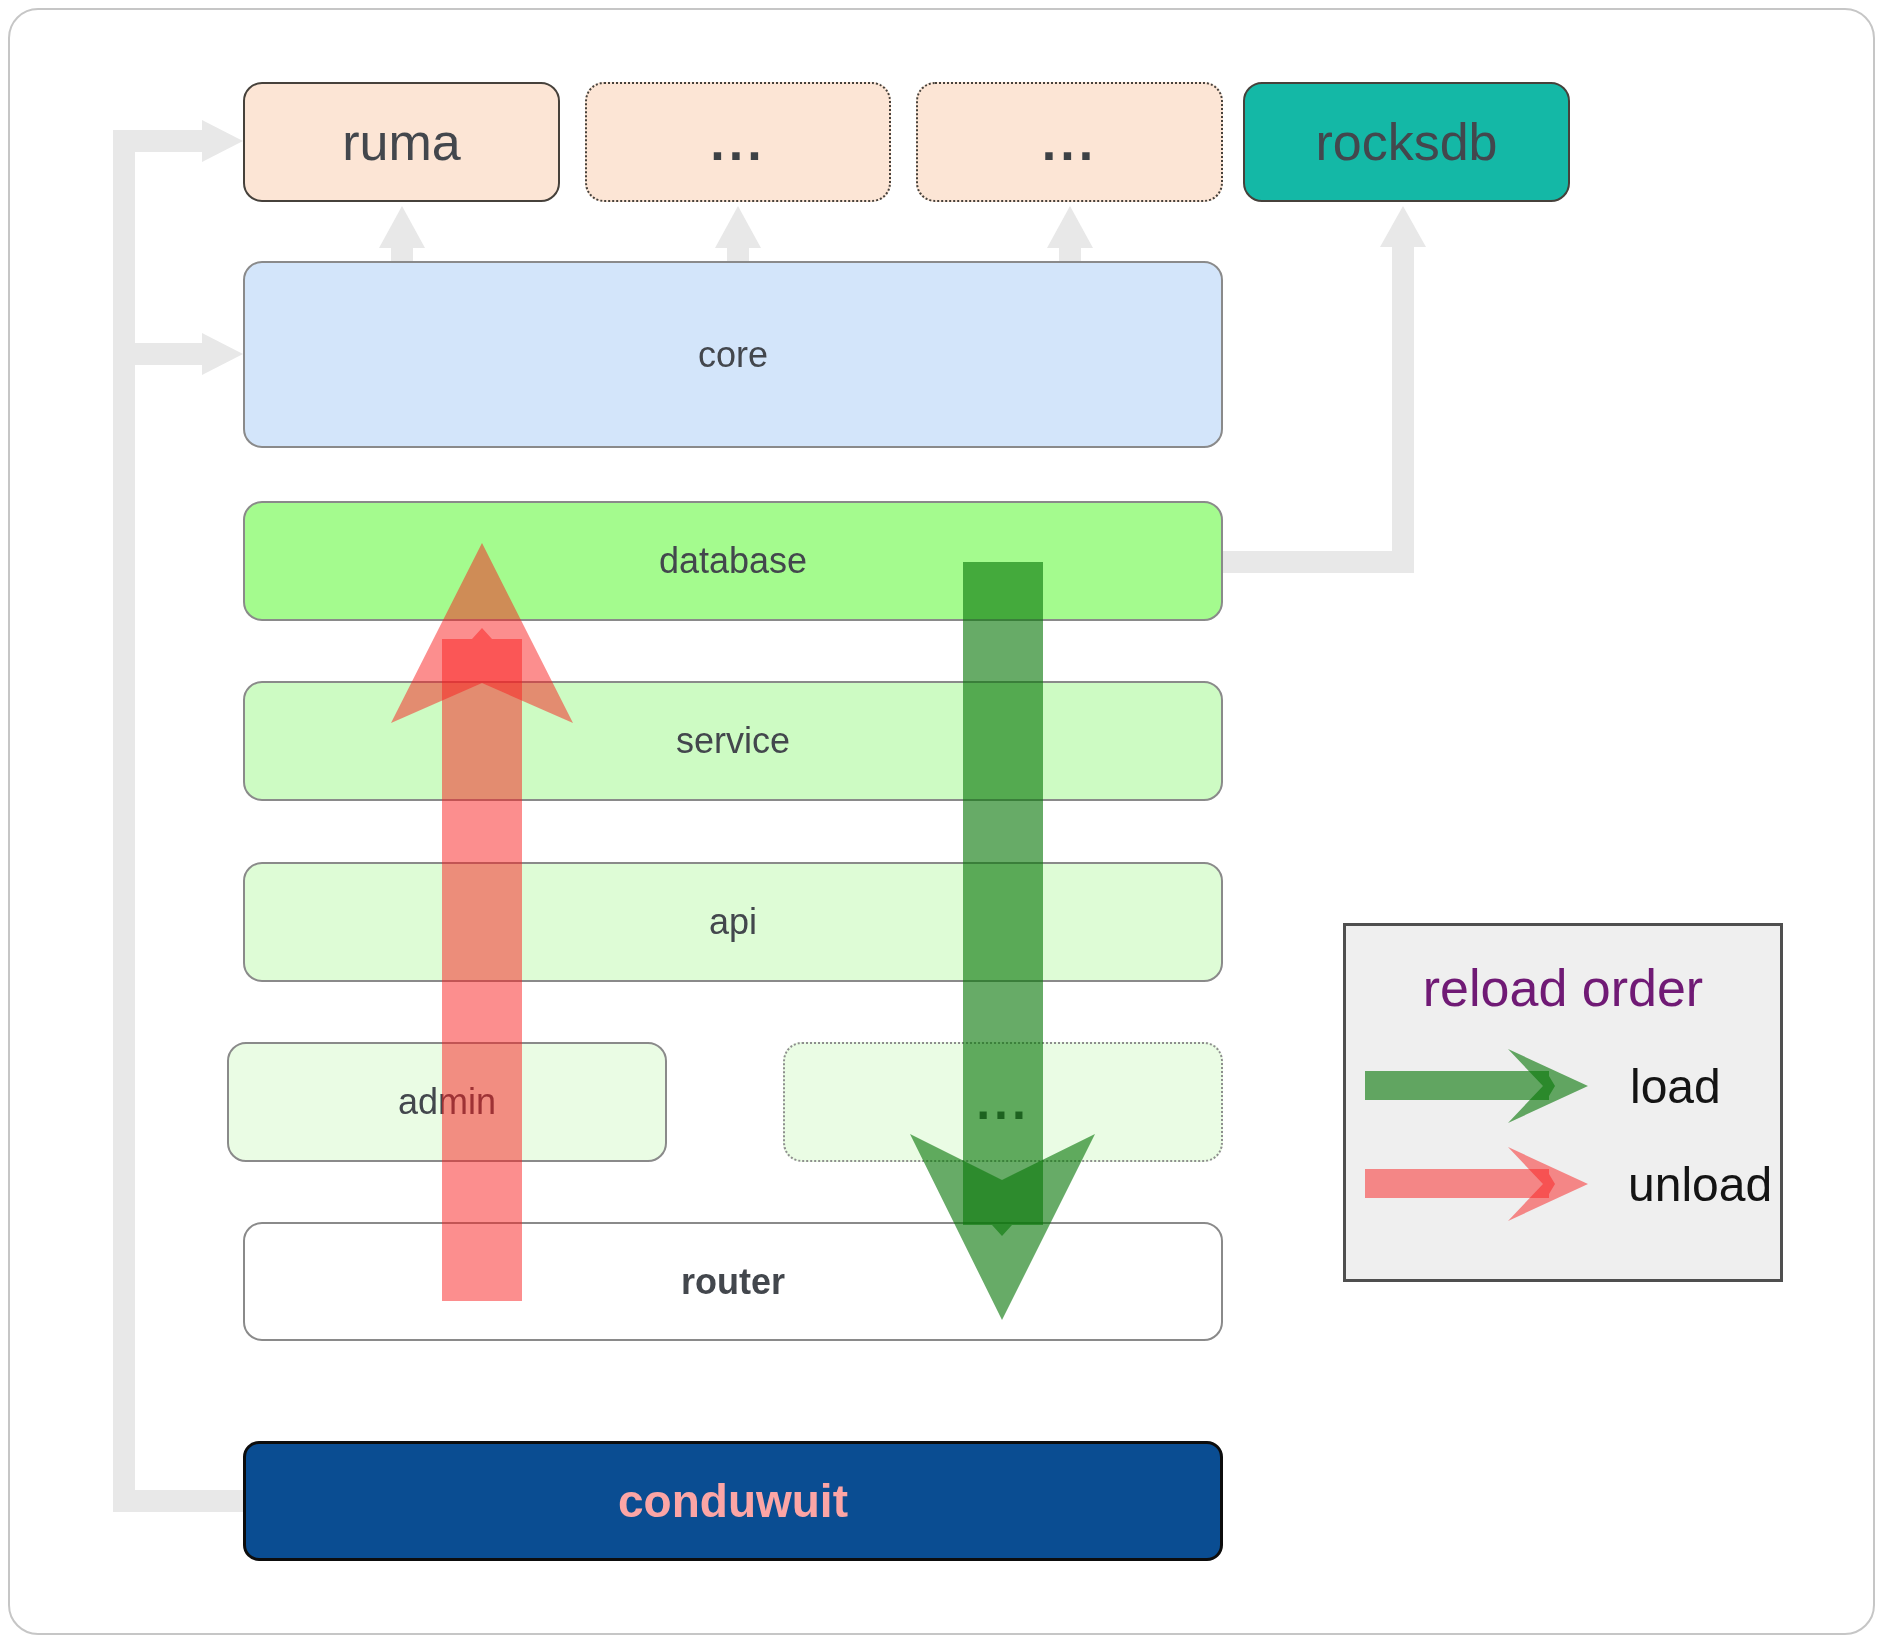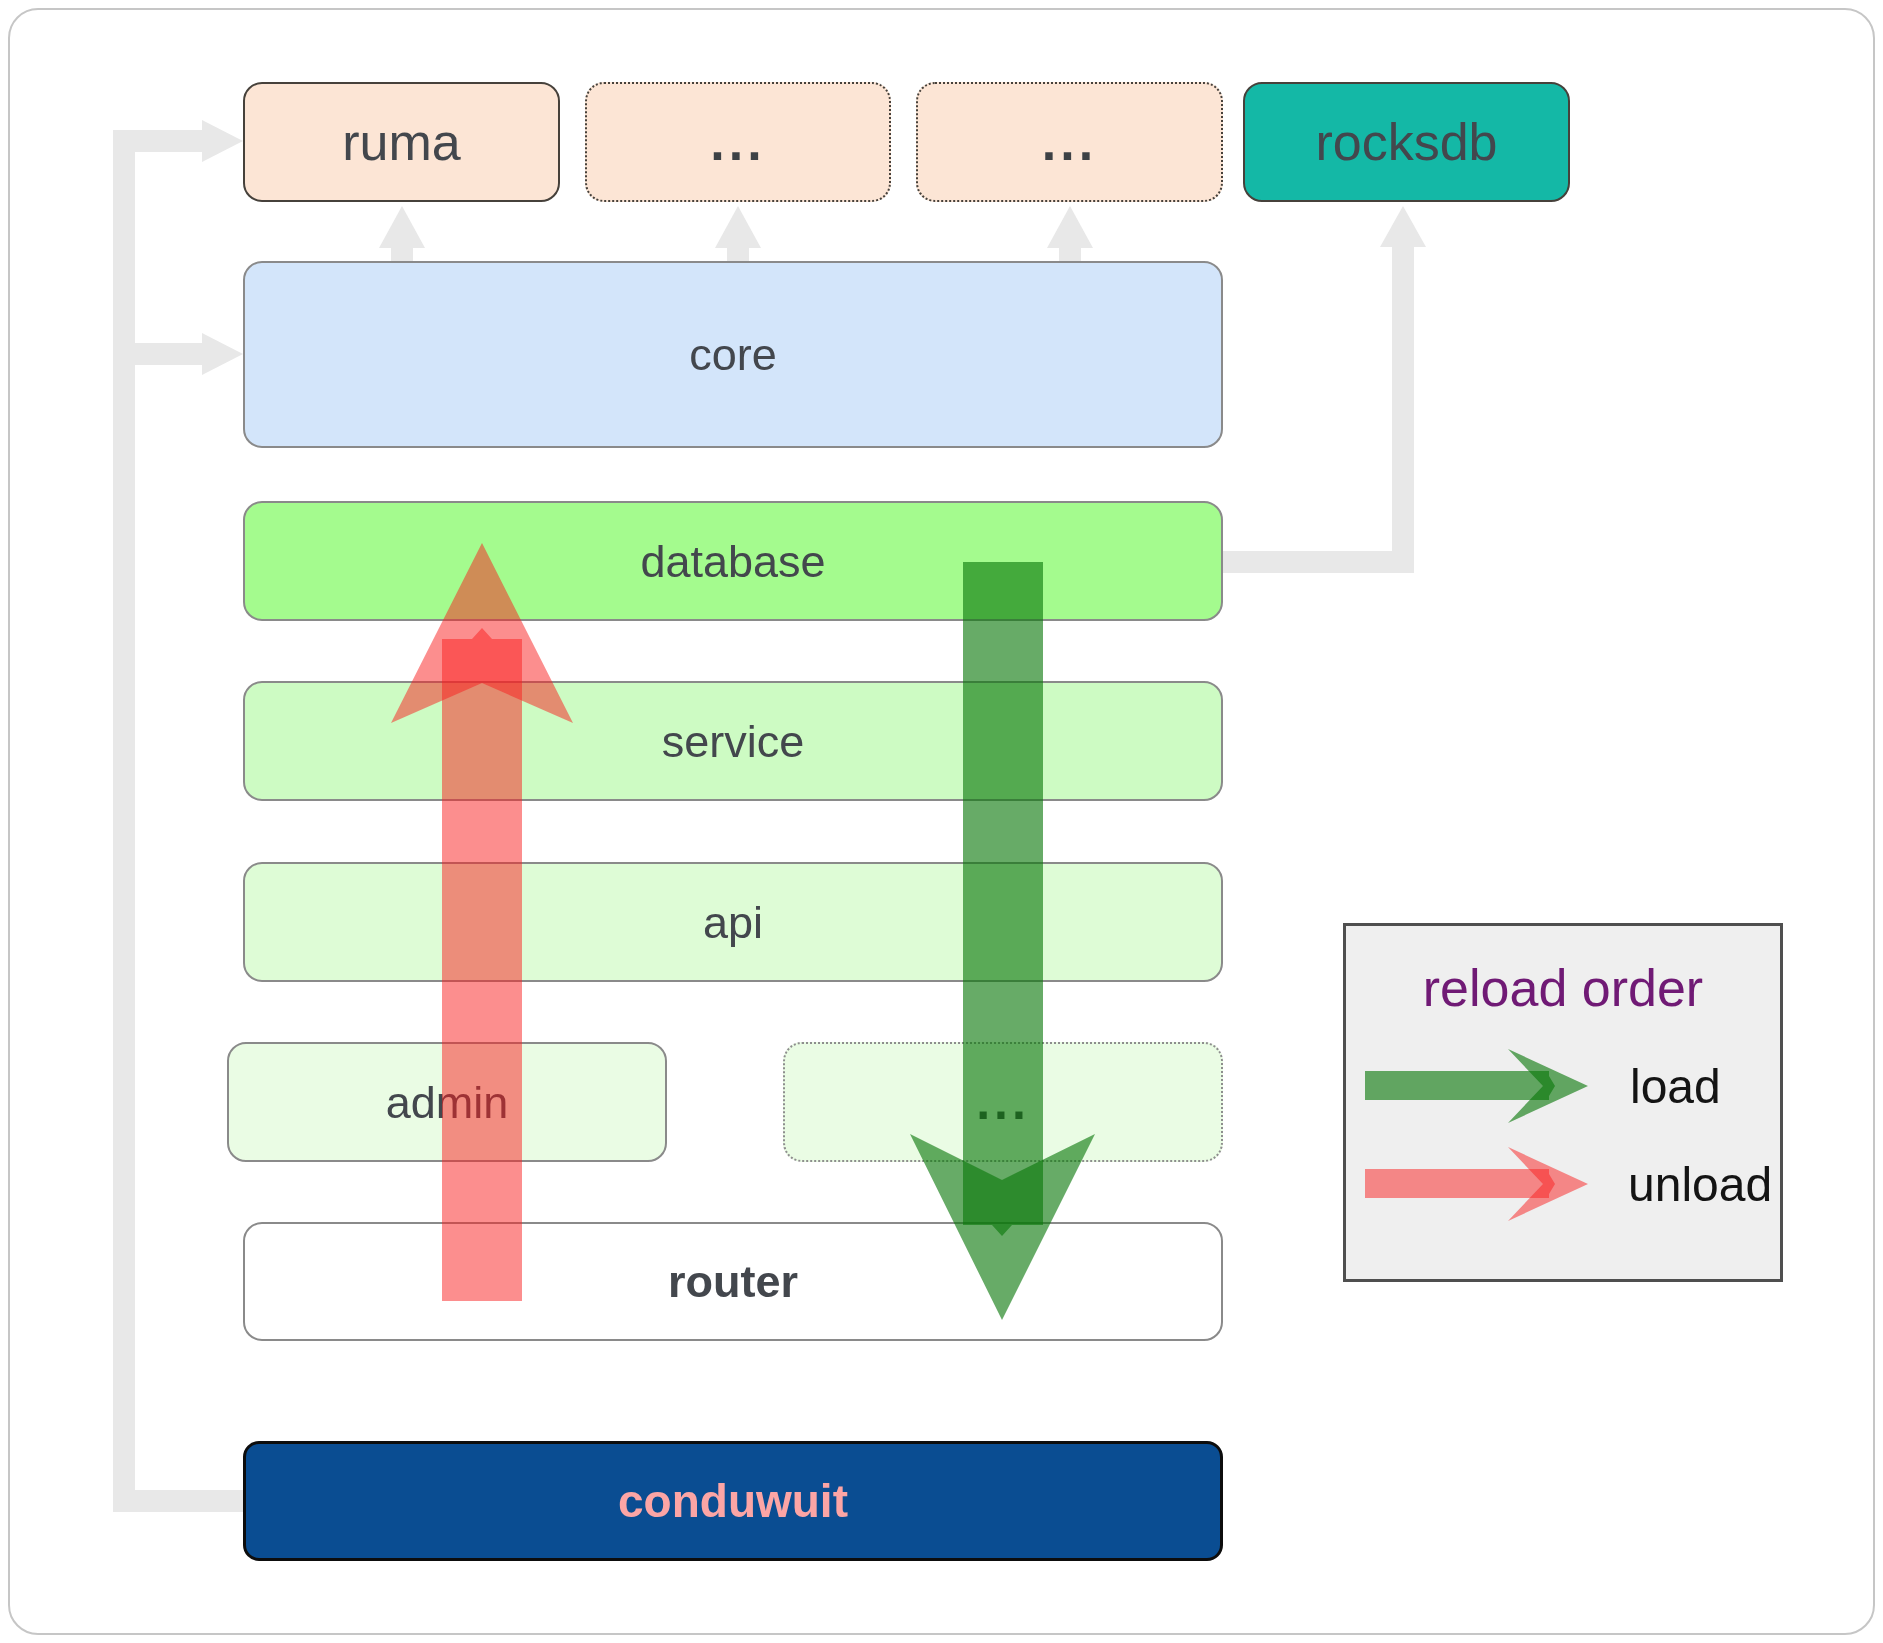--- a/index.html
+++ b/index.html
@@ -7,21 +7,21 @@
     position:relative;width:1883px;height:1643px;background:#ffffff;overflow:hidden;
     font-family:"Liberation Sans",sans-serif;
   }
   .canvas-border{
     position:absolute;left:8px;top:8px;right:8px;bottom:8px;
     border:2px solid #c6c6c6;border-radius:30px;pointer-events:none;
   }
   .layer{position:absolute;left:0;top:0;}
   .box{
     position:absolute;box-sizing:border-box;display:flex;align-items:center;justify-content:center;
-    border-radius:19px;font-size:45px;color:#43474d;line-height:1;
+    border-radius:19px;font-size:36px;color:#43474d;line-height:1;
   }
   .box.toprow{font-size:52px;border:2.5px solid #46413b;}
   .box.toprow.dotted{border:2.5px dotted #46413b;}
   .box.rowline{border:2px solid #8a8a8a;}
   .box.admin-dotted{border:2px dotted #8e8e8e;}
   .box.conduwuit{border:3px solid #0d0d0d;border-radius:16px;color:#fca5a5;font-weight:600;font-size:46px;}
   .dots{font-weight:700;font-size:50px;letter-spacing:4px;color:#3d4145;}
   .legend{
     position:absolute;left:1343px;top:923px;width:440px;height:359px;box-sizing:border-box;
     border:3px solid #4f4f4f;

